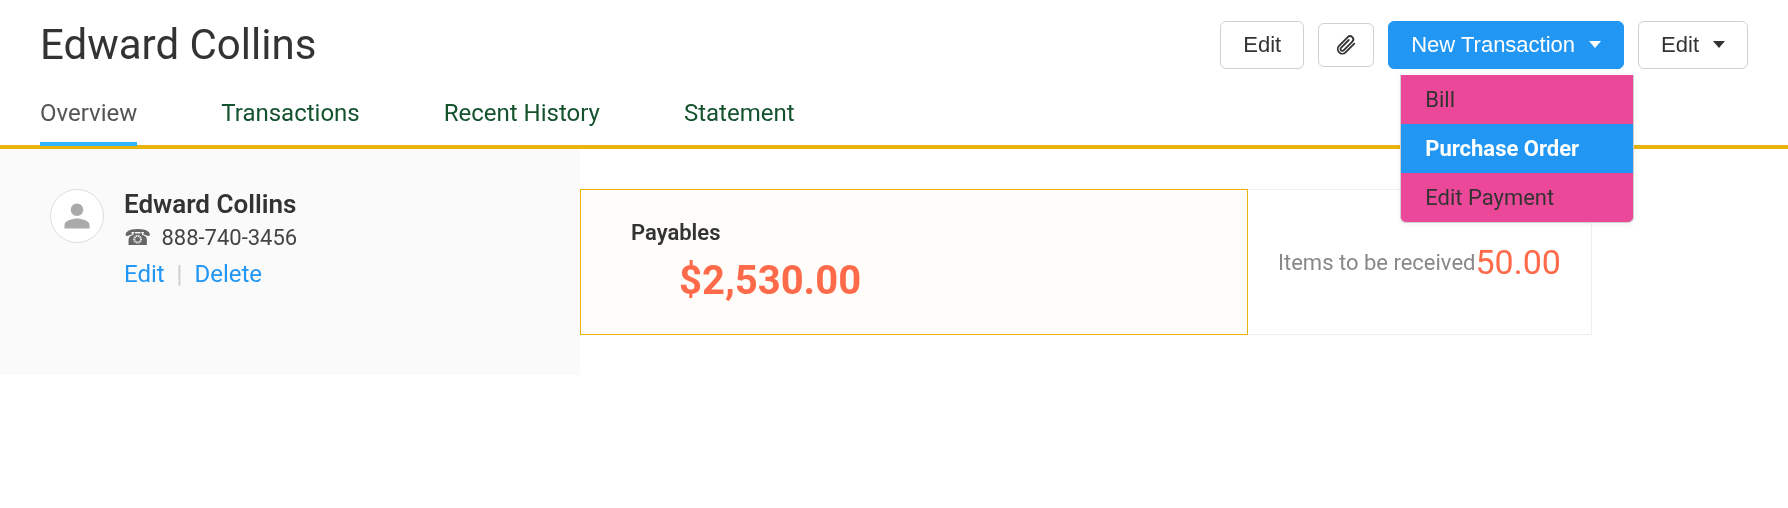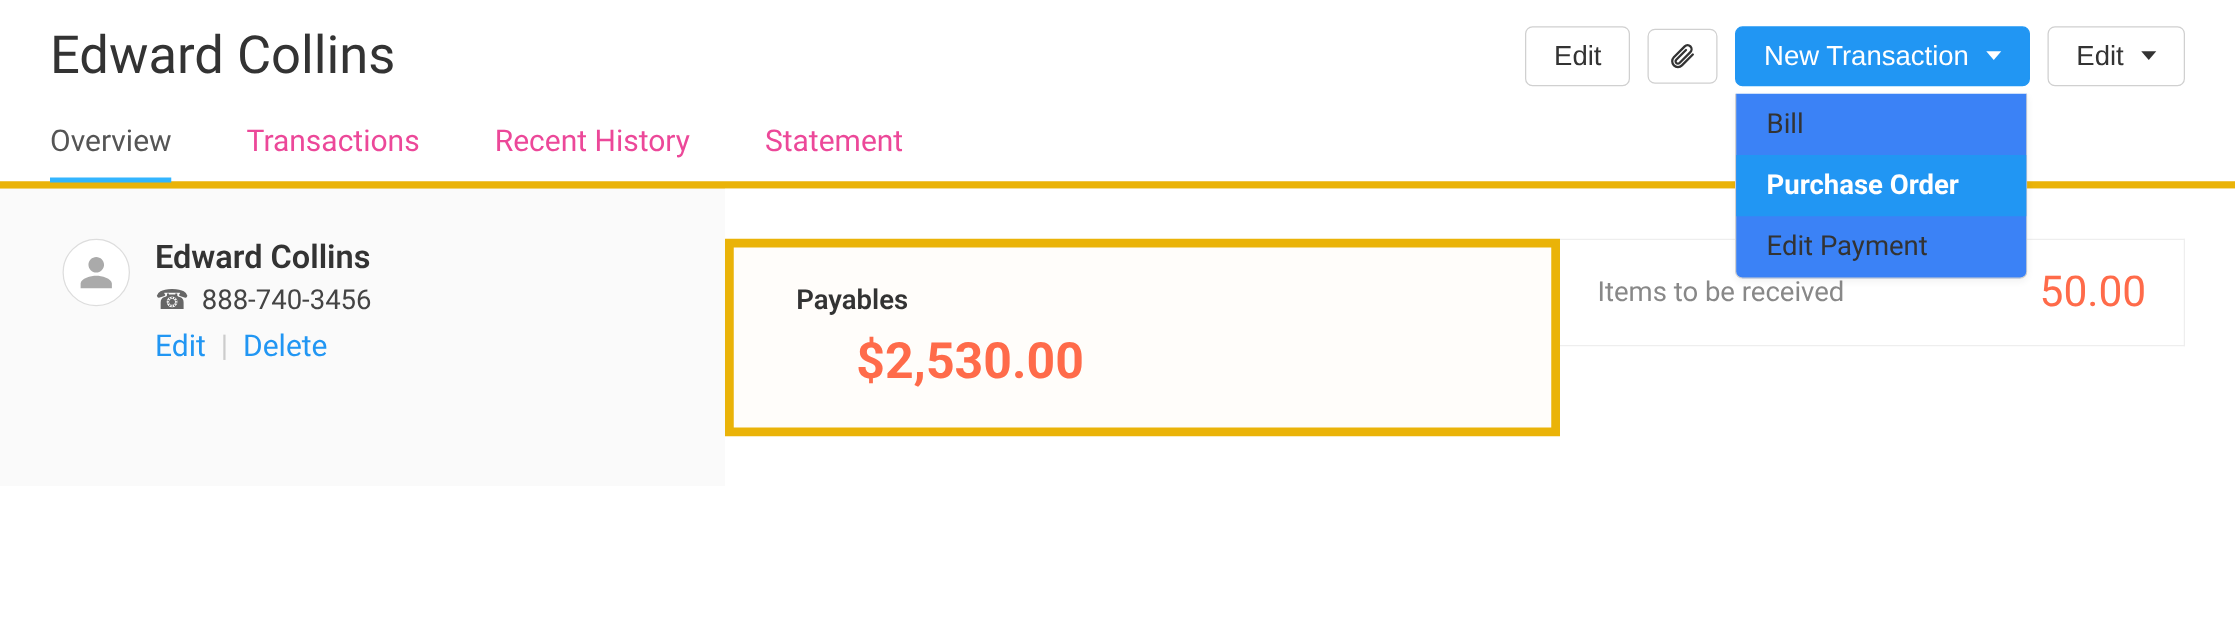--- a/index.html
+++ b/index.html
@@ -58,23 +58,23 @@
     border-top: 7px solid currentColor;
     vertical-align: middle;
     margin-left: 6px;
   }
   .dropdown-wrap {
     position: relative;
   }
   .dropdown {
     position: absolute;
     top: 54px;
-    left: 0;
+    left: 12px;
     right: -120px;
-    background: #3b82f6;
+    background: #ec4899;
     border: 1px solid #d0d0d0;
     border-top: none;
     border-radius: 0 0 6px 6px;
     box-shadow: 0 2px 6px rgba(0,0,0,0.05);
     z-index: 10;
     width: 234px;
   }
   .dropdown-item {
     padding: 12px 24px;
     font-size: 22px;
@@ -82,29 +82,29 @@
     cursor: pointer;
   }
   .dropdown-item.active {
     background: #2196f3;
     color: #fff;
     font-weight: 700;
   }
 
   .tabs {
     display: flex;
-    gap: 60px;
+    gap: 84px;
     padding: 30px 28px 0 40px;
-    border-bottom: 6px solid #eab308;
+    border-bottom: 4px solid #eab308;
   }
   .tab {
     font-size: 24px;
     padding-bottom: 18px;
     cursor: pointer;
-    color: #ec4899;
+    color: #14532d;
     position: relative;
   }
   .tab.active {
     color: #555;
   }
   .tab.active::after {
     content: "";
     position: absolute;
     left: 0; right: 0; bottom: -1px;
     height: 4px;
@@ -157,39 +157,39 @@
   .summary-pane {
     flex: 1;
     display: flex;
     padding: 40px 40px 40px 0;
     background: #fff;
     gap: 0;
   }
   .payables-card {
     flex: 1;
     background: #fffdfa;
-    border: 7px solid #eab308;
+    border: 1px solid #eab308;
     padding: 30px 50px;
   }
   .payables-label {
     font-size: 22px;
     font-weight: 600;
     color: #333;
     margin-bottom: 12px;
   }
   .payables-amount {
     font-size: 40px;
     font-weight: 700;
     color: #ff6b4a;
     margin-left: 48px;
   }
   .stats {
     width: 500px;
     display: flex;
-    flex-direction: column;
+    flex-direction: row;
   }
   .stat-row {
     border: 1px solid #eee;
     border-left: none;
     padding: 22px 30px;
     display: flex;
     justify-content: space-between;
     align-items: center;
   }
   .stat-row + .stat-row { border-top: none; }

